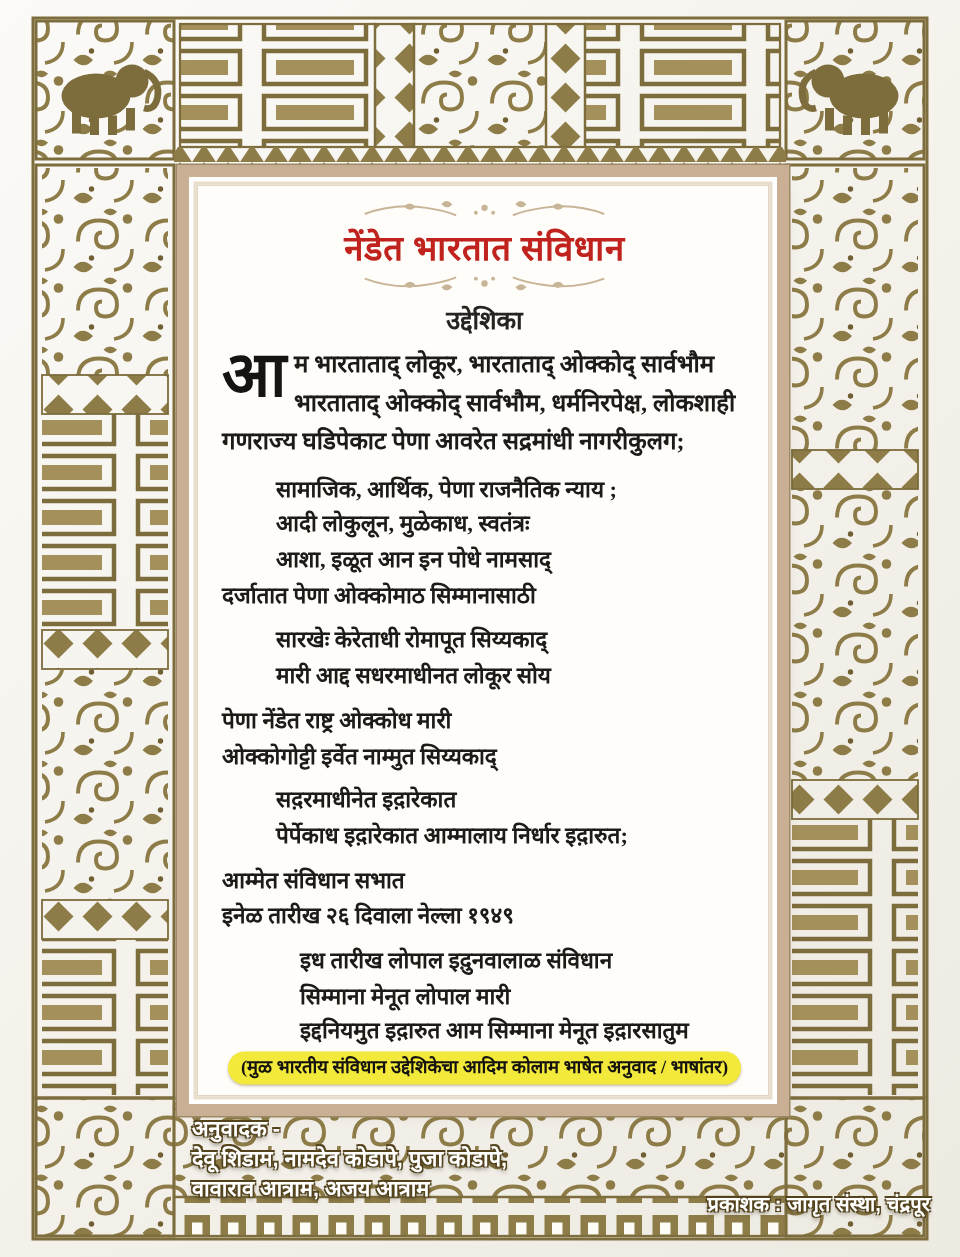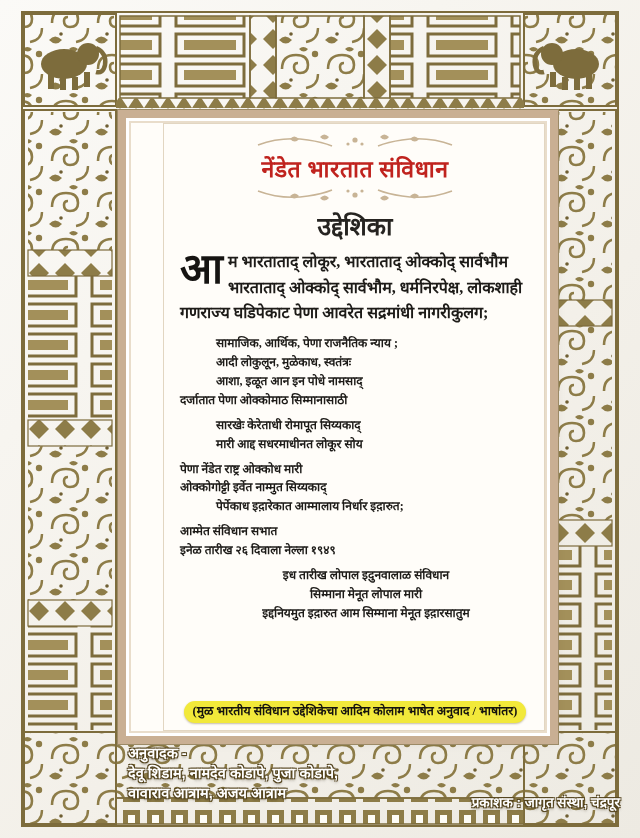--- a/index.html
+++ b/index.html
@@ -10,44 +10,43 @@
   }
   .page{position:relative;width:640px;height:838px;}
   .border-svg{position:absolute;left:0;top:0;z-index:1;}
 
   
   .panel{
     position:absolute;left:129px;top:121px;width:382px;height:608px;z-index:2;
     background:#fffdf9;
     border:2px solid #e9ddcb;
     box-shadow:0 0 0 3px #ffffff,0 0 0 11px #c9af93,0 0 0 12px #9c8a66,4px 5px 12px rgba(60,45,20,.28);
-    padding-left:32px;
   }
   .panel-inner{
     box-sizing:border-box;width:100%;height:100%;
     border:1px solid #e2d6c2;
     padding:8px 14px 6px 16px;
     display:flex;flex-direction:column;
   }
   .flourish{display:block;margin:0 auto;}
   .title{
     margin:0;text-align:center;
     font-size:23px;font-weight:700;letter-spacing:.5px;
     color:var(--title-red,#c0231e);
   }
   .subtitle{
     margin:4px 0 7px 0;text-align:center;
-    font-size:25px;font-weight:700;color:#262421;
+    font-size:17px;font-weight:700;color:#262421;
   }
   .para1{margin:0 0 2px 0;font-size:16px;font-weight:700;line-height:1.6;color:var(--ink,#1d1b18);}
   .dropcap{float:left;font-size:42px;line-height:36px;padding:2px 5px 0 0;font-weight:700;color:#161412;}
-  .line{font-size:12px;font-weight:700;line-height:1.58;color:var(--ink,#1d1b18);}
+  .line{font-size:15px;font-weight:700;line-height:1.58;color:var(--ink,#1d1b18);}
   .ind0{margin-left:0;}
   .ind1{margin-left:36px;}
-  .ind2{margin-left:22px;text-align:center;}
+  .ind2{margin-left:52px;}
   .gap{margin-top:6px;}
   .footnote{
     margin-top:auto;align-self:center;
     background:var(--highlight-yellow,#f2e93a);
     border-radius:15px;
     padding:3px 9px;margin-bottom:1px;
     font-size:12.3px;font-weight:700;line-height:1.3;color:#14120e;text-align:right;
     box-shadow:0 1px 2px rgba(90,70,20,.35);
   }
 
@@ -204,20 +203,21 @@
       <div class="line ind1">आशा, इळूत आन इन पोधे नामसाद्</div>
 
       <div class="line ind0">दर्जातात पेणा ओक्कोमाठ सिम्मानासाठी</div>
 
       <div class="line ind1 gap">सारखेः केरेताधी रोमापूत सिय्यकाद्</div>
       <div class="line ind1">मारी आद्द सधरमाधीनत लोकूर सोय</div>
 
       <div class="line ind0 gap">पेणा नेंडेत राष्ट्र ओक्कोध मारी</div>
       <div class="line ind0">ओक्कोगोट्टी इर्वेत नाम्मुत सिय्यकाद्</div>
 
+      <div class="line ind1 gap">सद़रमाधीनेत इद़ारेकात</div>
       <div class="line ind1">पेर्पेकाध इद़ारेकात आम्मालाय निर्धार इद़ारुत;</div>
 
       <div class="line ind0 gap">आम्मेत संविधान सभात</div>
       <div class="line ind0">इनेळ तारीख २६ दिवाला नेल्ला १९४९</div>
 
       <div class="line ind2 gap">इध तारीख लोपाल इद़ुनवालाळ संविधान</div>
       <div class="line ind2">सिम्माना मेनूत लोपाल मारी</div>
       <div class="line ind2">इद्दनियमुत इद़ारुत आम सिम्माना मेनूत इद़ारसातुम</div>
 
       <div class="footnote">(मुळ भारतीय संविधान उद्देशिकेचा आदिम कोलाम भाषेत अनुवाद / भाषांतर)</div>

